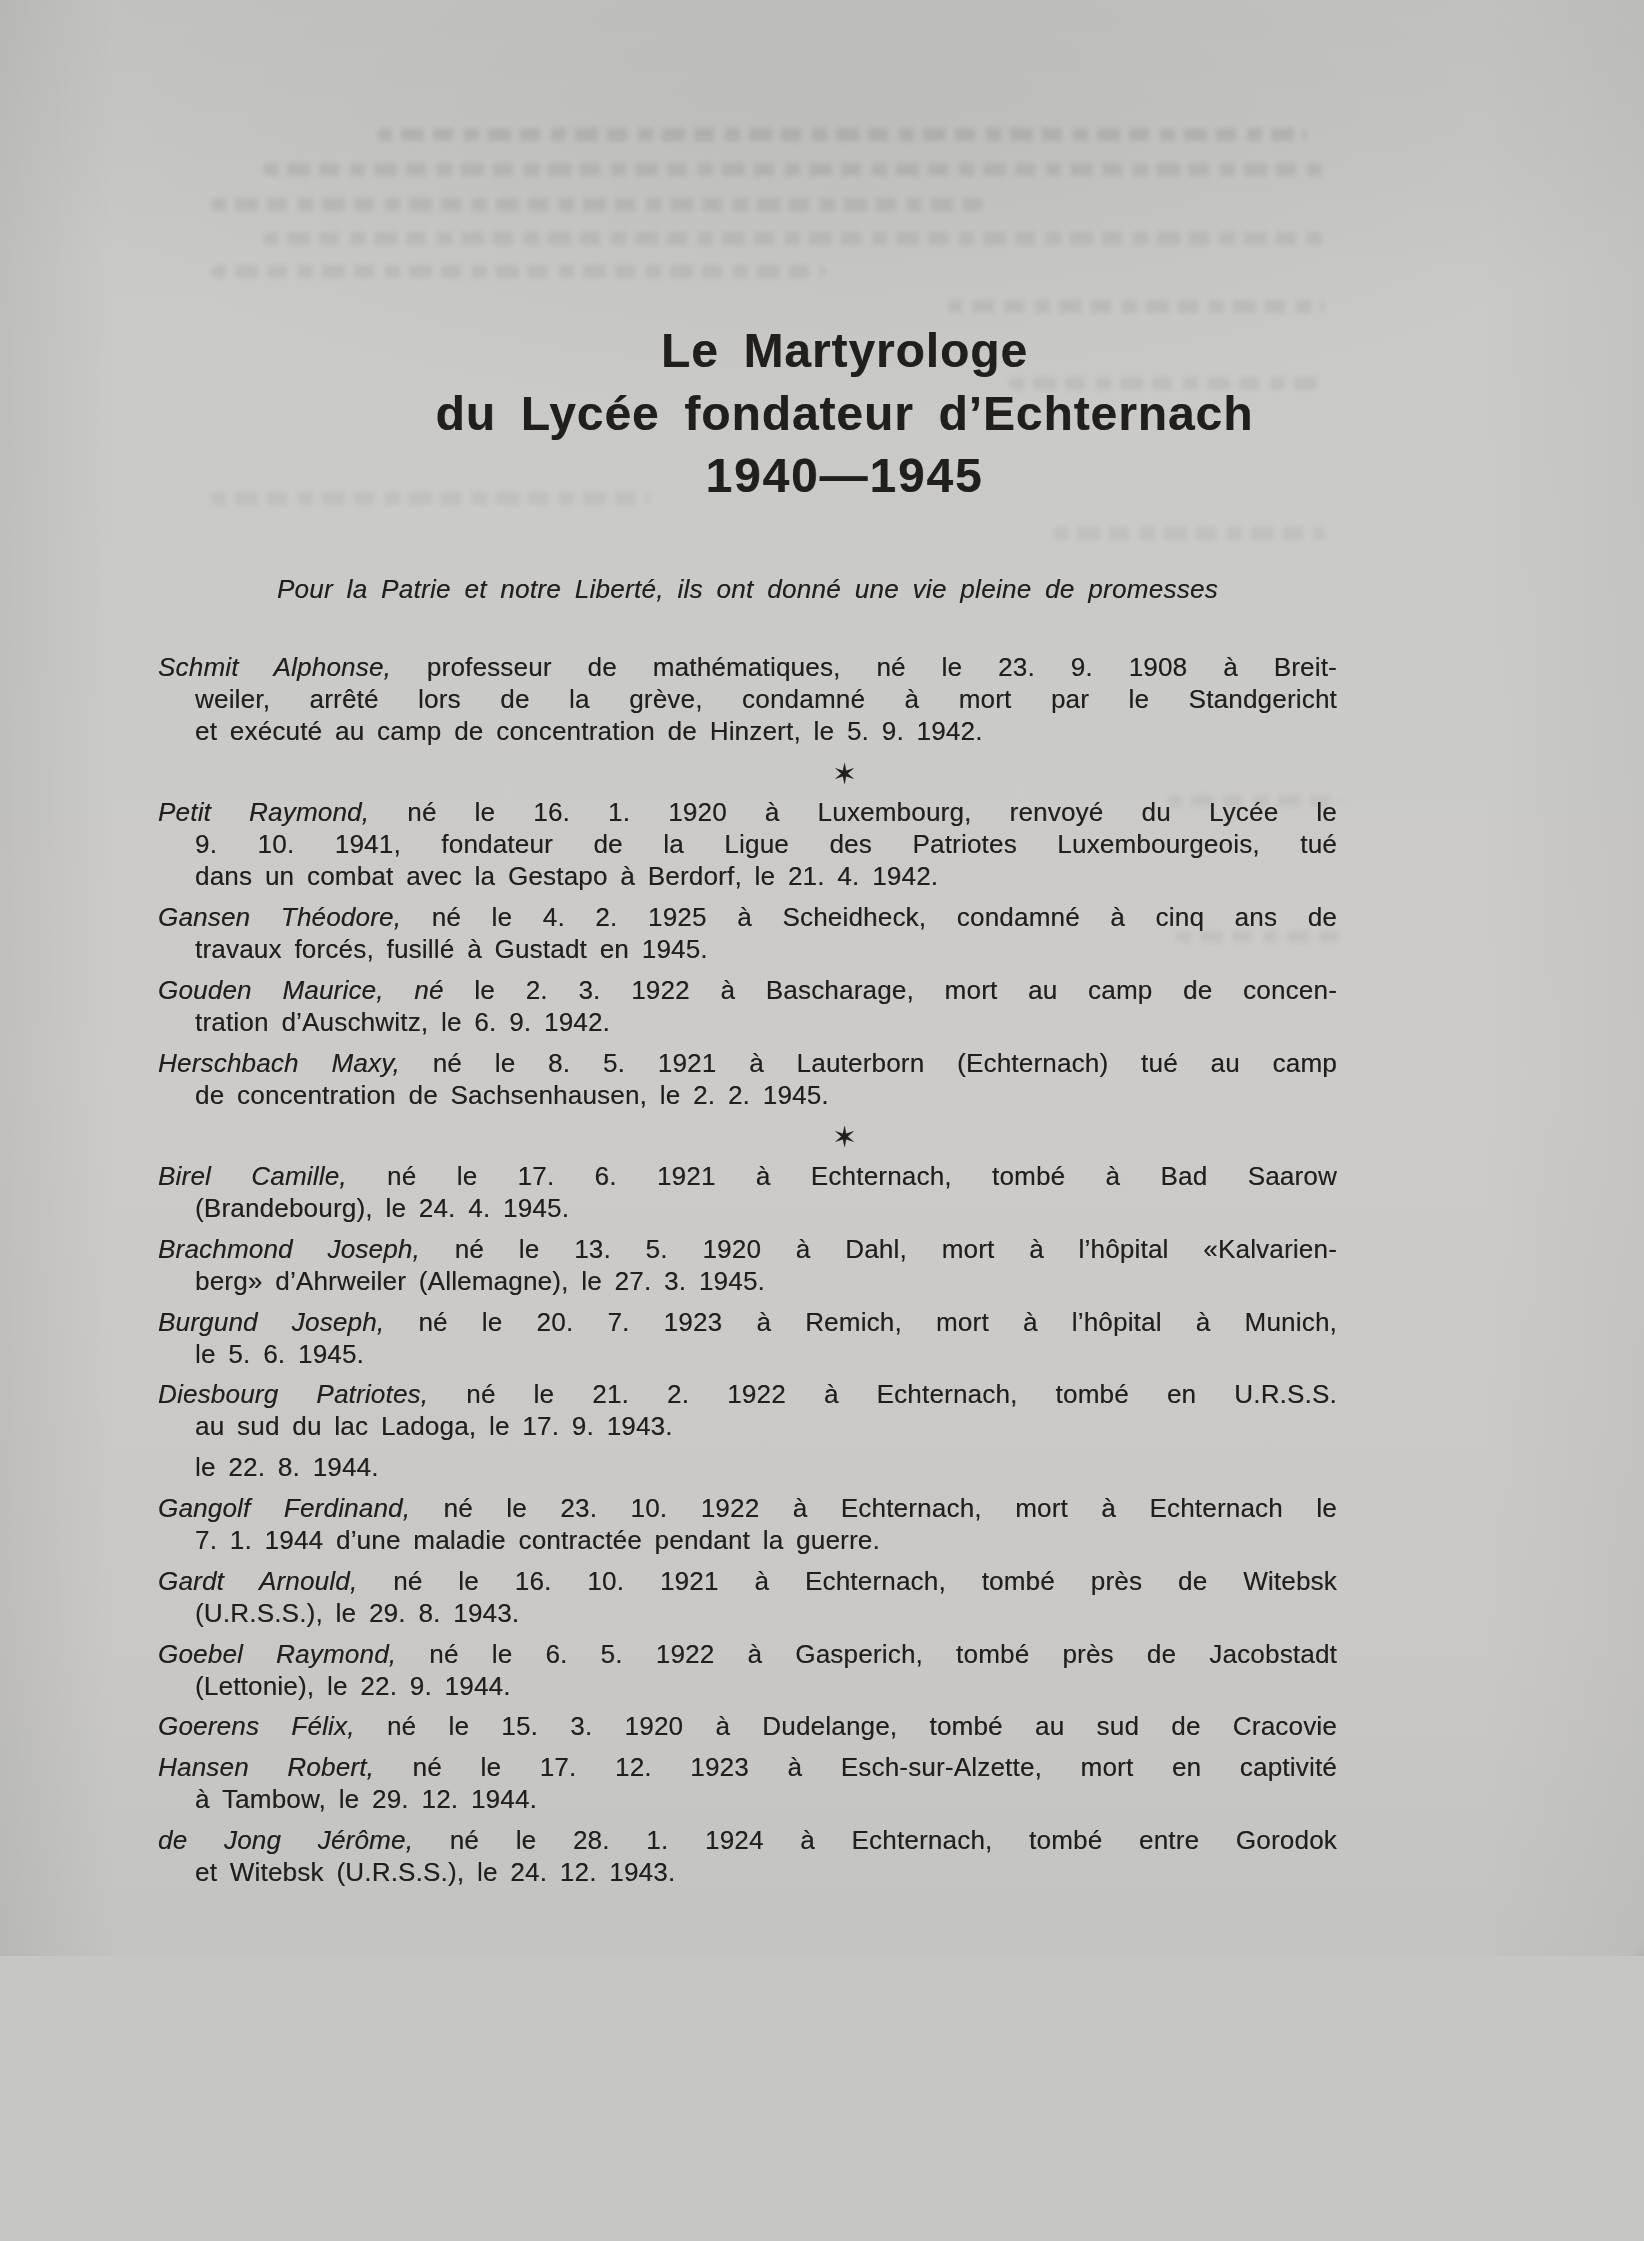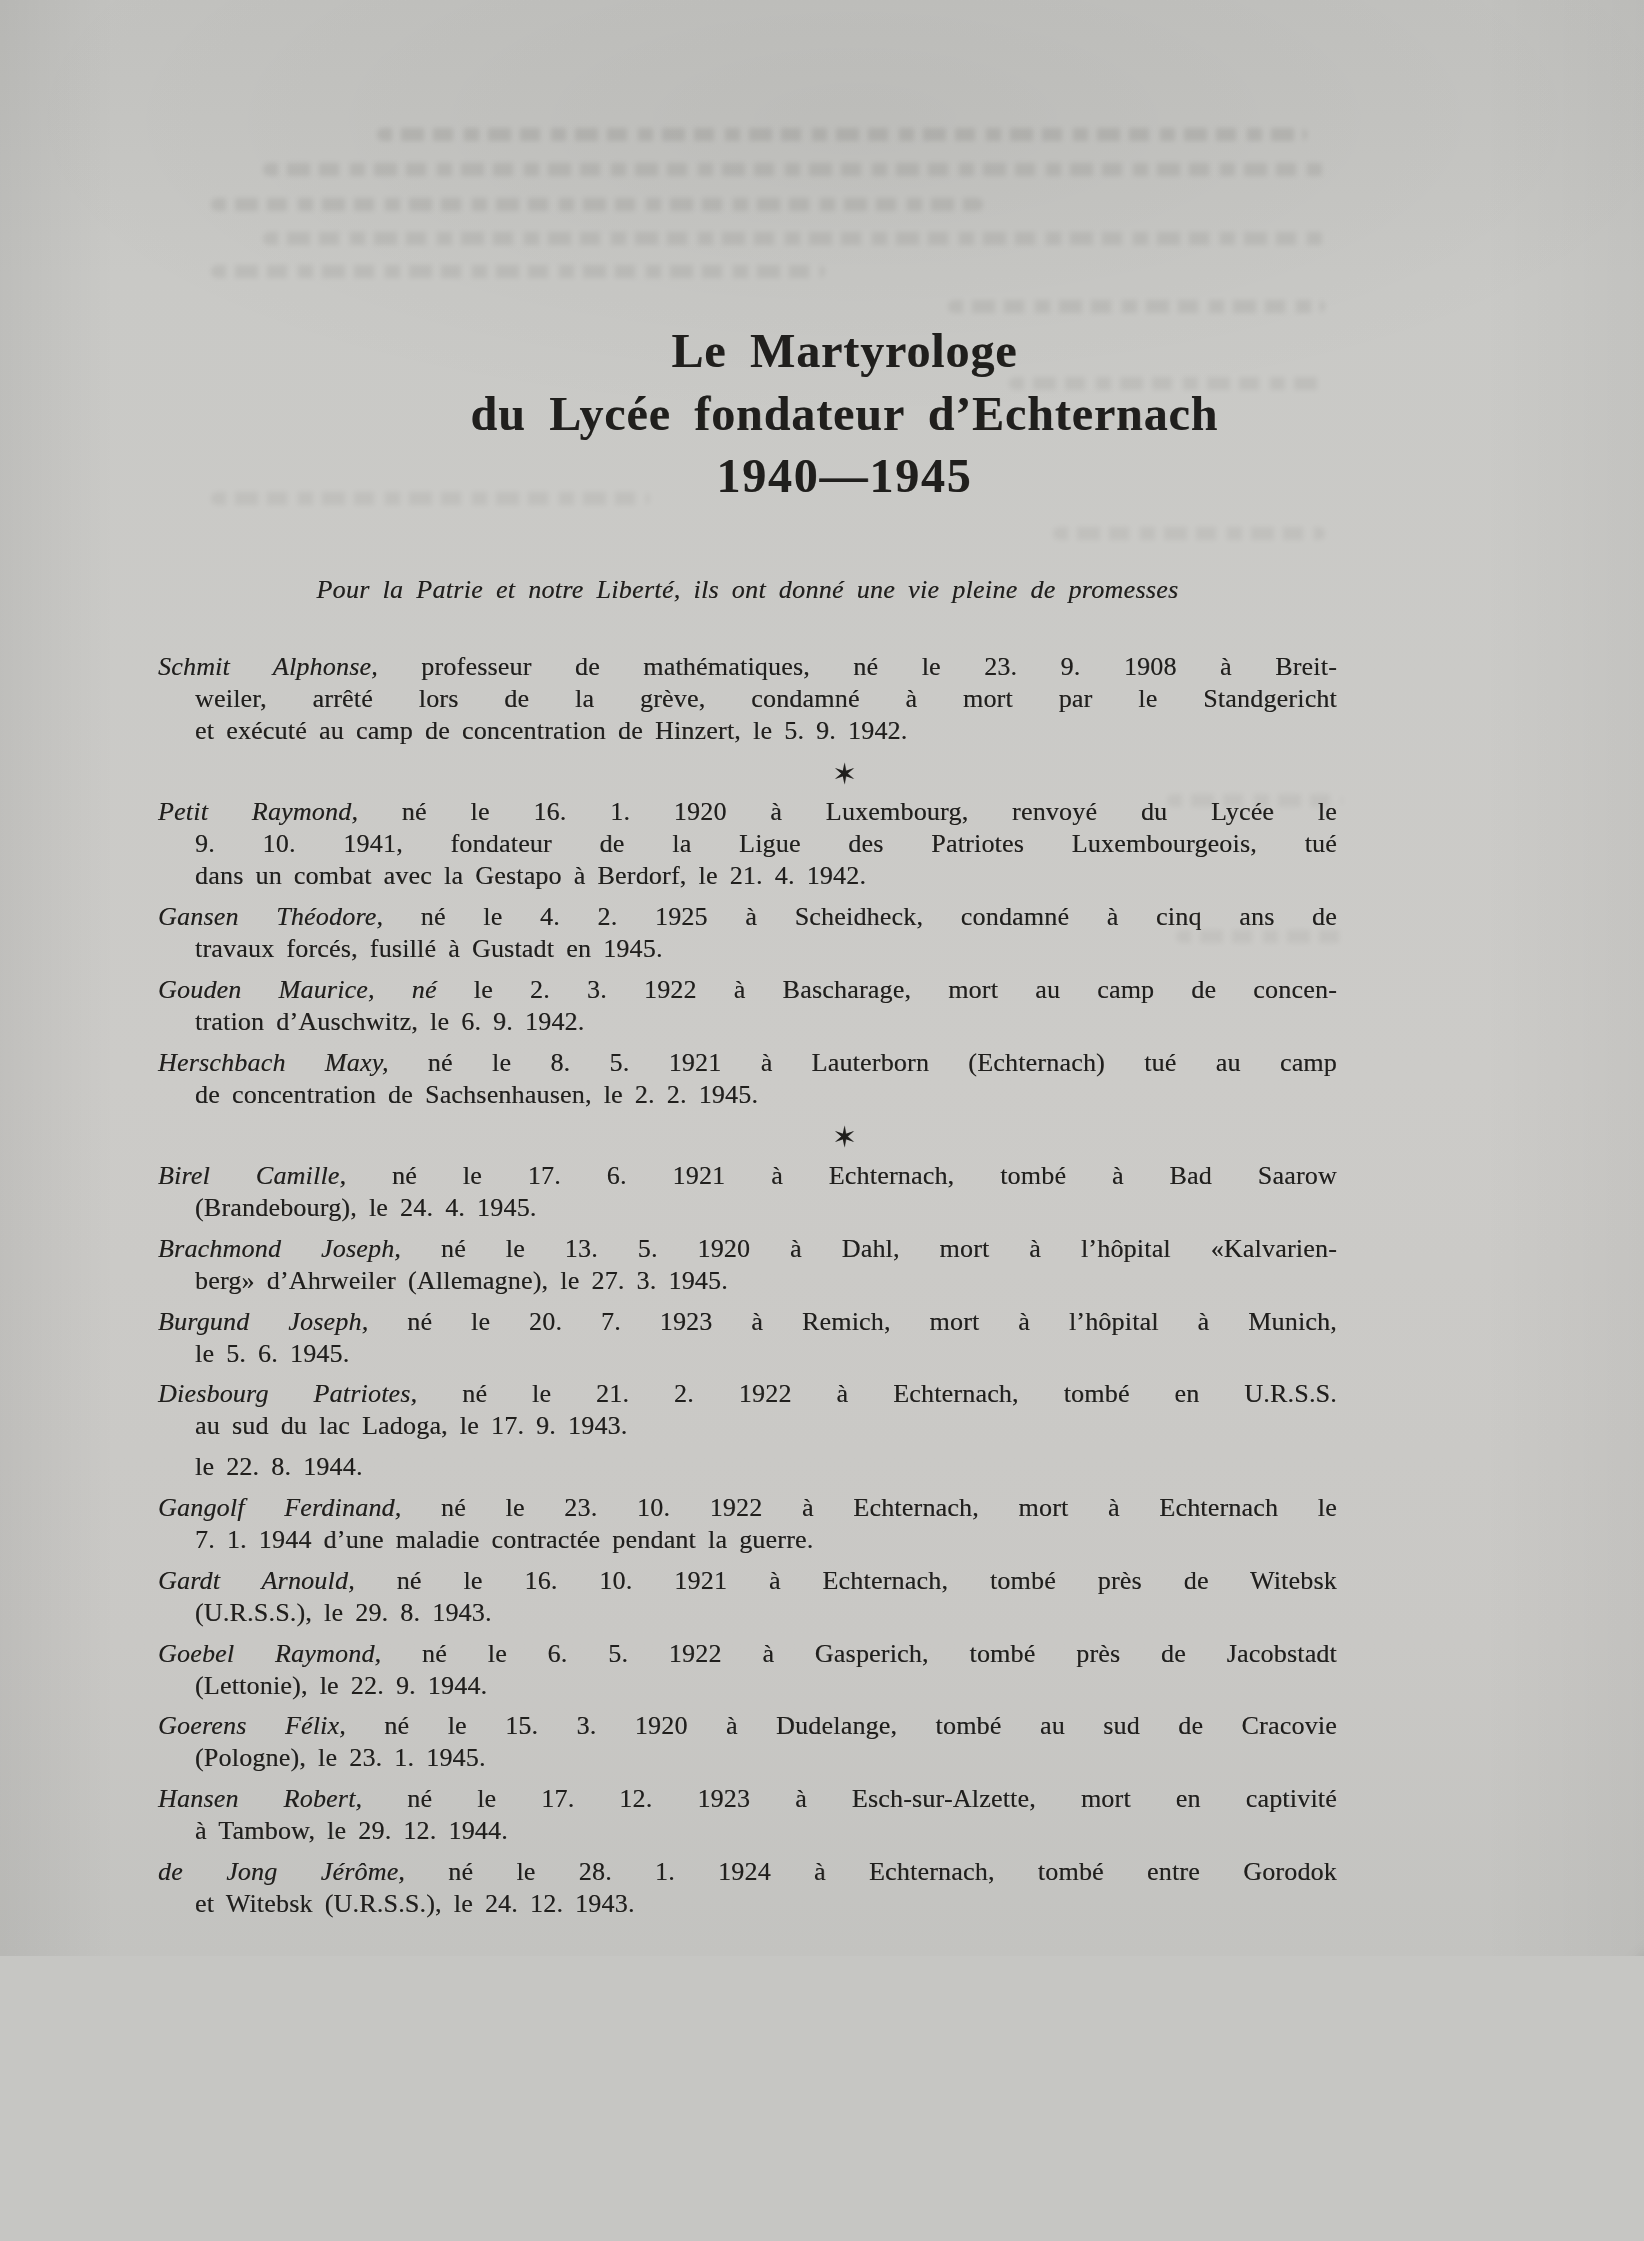--- a/index.html
+++ b/index.html
@@ -10,21 +10,21 @@
   body {
     width: 1644px;
     height: 2242px;
     overflow: hidden;
   }
   .page {
     position: relative;
     width: 1644px;
     height: 1956px;
     overflow: hidden;
-    font-family: Liberation Serif, serif;
+    font-family: Liberation Sans, sans-serif;
     color: #201f1d;
     background:
       radial-gradient(ellipse 1229px 439px at 52% 6%, rgba(0,0,0,0.045), rgba(0,0,0,0) 70%),
       linear-gradient(90deg, rgba(0,0,0,0.06) 0%, rgba(0,0,0,0) 7%, rgba(0,0,0,0) 90%, rgba(0,0,0,0.035) 100%),
       linear-gradient(180deg, #c2c2bf 0%, #c9c9c6 14%, #cccbc8 55%, #c9c8c5 84%, #c3c3c0 100%);
     text-shadow: 0.3px 0.3px 0.6px rgba(32,30,28,0.5);
   }
   .content {
     position: absolute;
     left: 158px;
@@ -189,21 +189,20 @@
         <div class="entry">
           <div class="line"><span class="ename">Gardt Arnould,</span> né le 16. 10. 1921 à Echternach, tombé près de Witebsk</div>
           <div class="line cont last">(U.R.S.S.), le 29. 8. 1943.</div>
         </div>
         <div class="entry">
           <div class="line"><span class="ename">Goebel Raymond,</span> né le 6. 5. 1922 à Gasperich, tombé près de Jacobstadt</div>
           <div class="line cont last">(Lettonie), le 22. 9. 1944.</div>
         </div>
         <div class="entry">
           <div class="line"><span class="ename">Goerens Félix,</span> né le 15. 3. 1920 à Dudelange, tombé au sud de Cracovie</div>
-          <div class="line cont last">(Pologne), le 23. 1. 1945.</div>
         </div>
         <div class="entry">
           <div class="line"><span class="ename">Hansen Robert,</span> né le 17. 12. 1923 à Esch-sur-Alzette, mort en captivité</div>
           <div class="line cont last">à Tambow, le 29. 12. 1944.</div>
         </div>
         <div class="entry">
           <div class="line"><span class="ename">de Jong Jérôme,</span> né le 28. 1. 1924 à Echternach, tombé entre Gorodok</div>
           <div class="line cont last">et Witebsk (U.R.S.S.), le 24. 12. 1943.</div>
         </div>
       </div>

